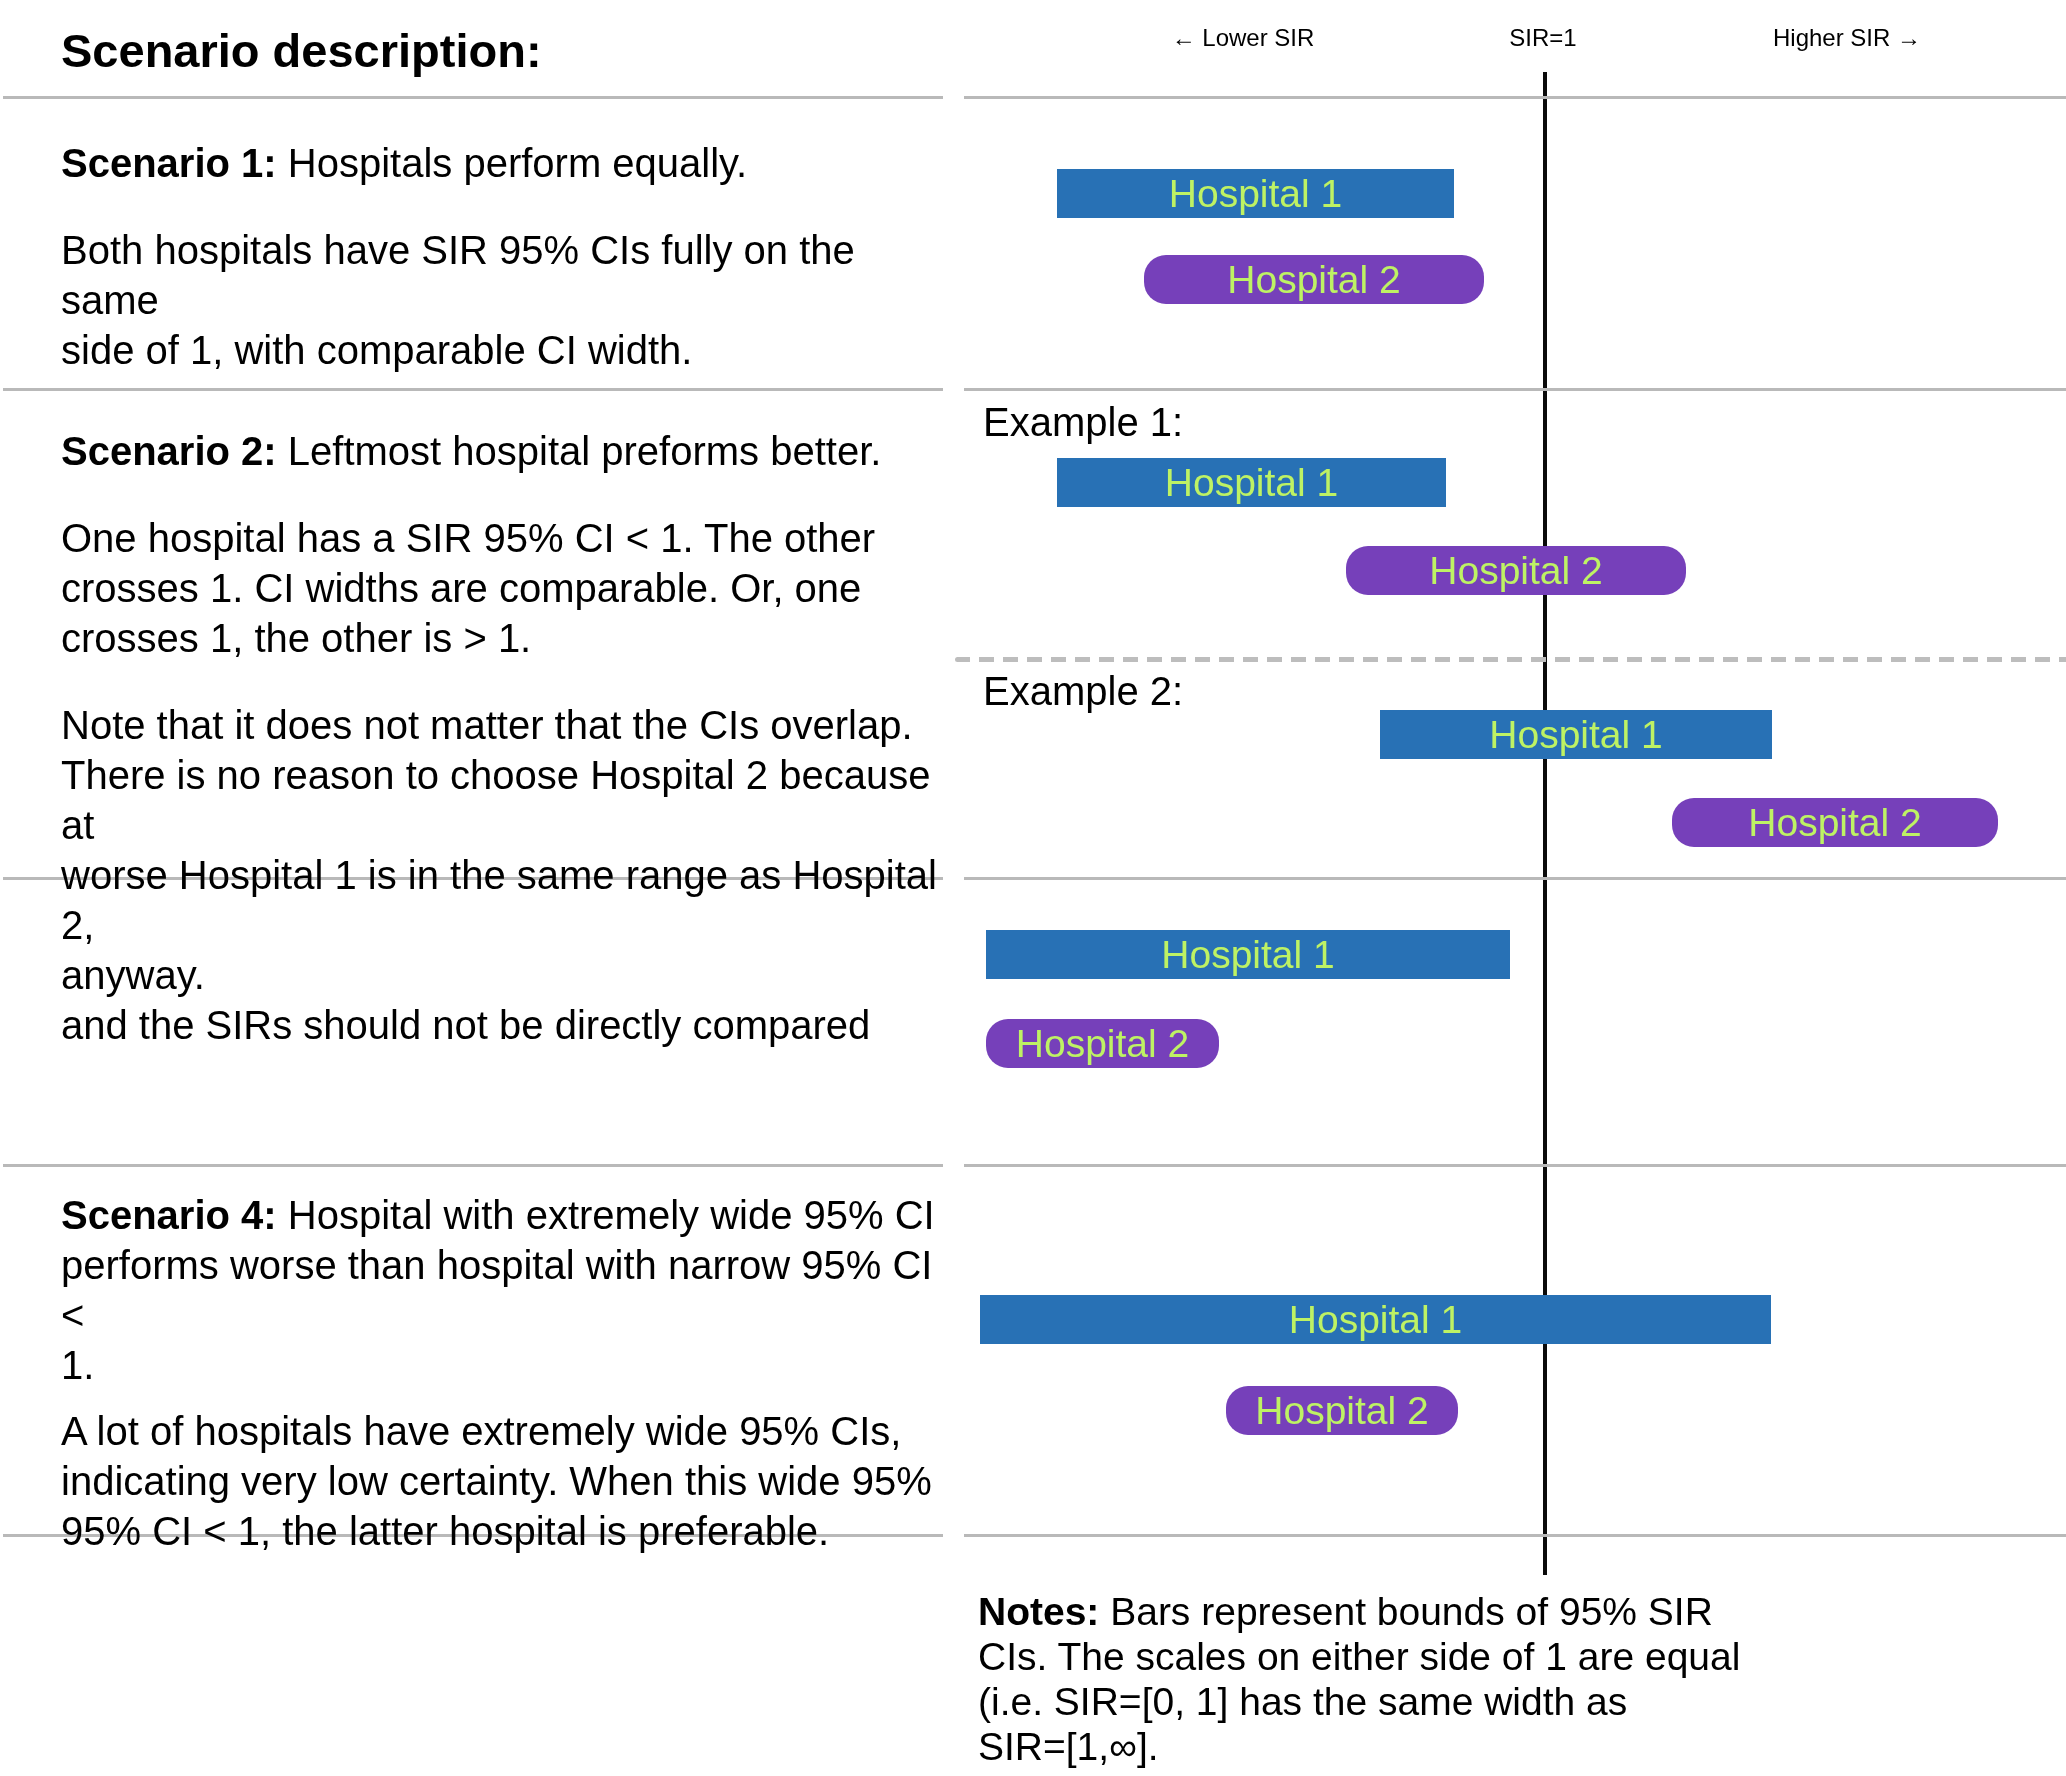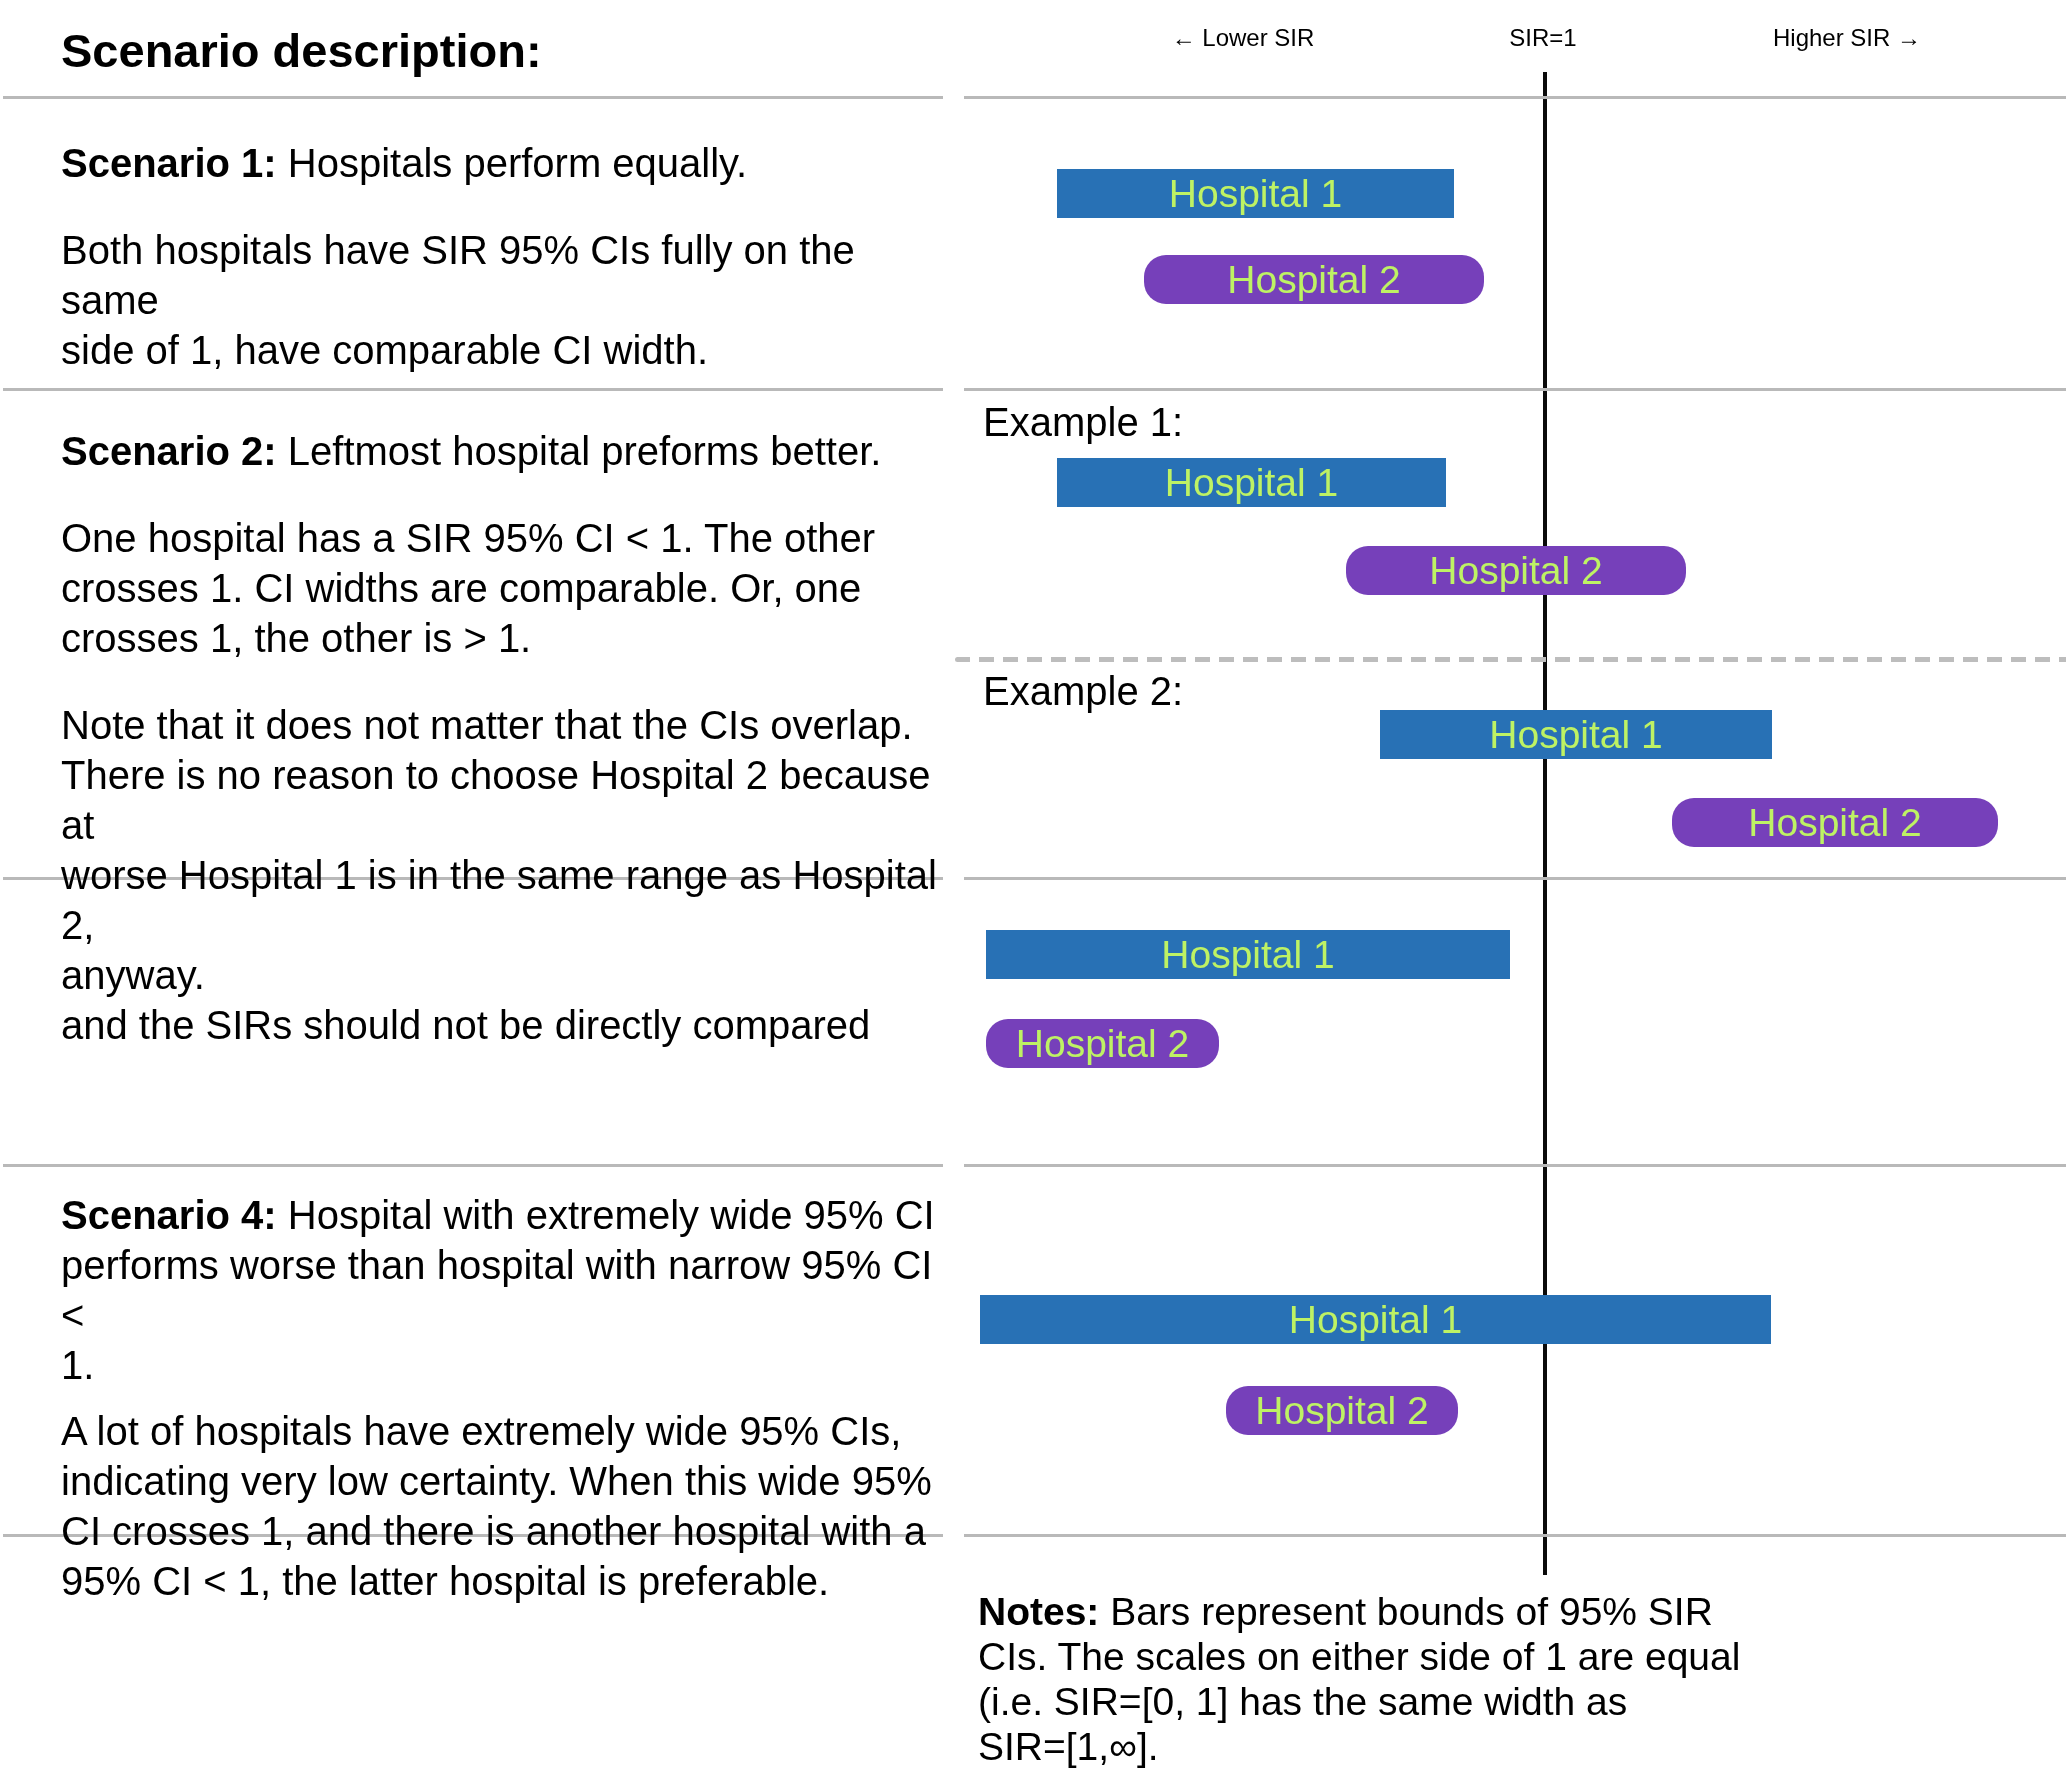--- a/index.html
+++ b/index.html
@@ -89,21 +89,21 @@
   <div class="sep sep-right" style="top:1164px"></div>
   <div class="sep sep-left" style="top:1534px"></div>
   <div class="sep sep-right" style="top:1534px"></div>
 
   <div class="dashed"></div>
 
   <div class="stext" style="top:138px">
     <div><span class="b">Scenario 1:</span><span> Hospitals perform equally.</span></div>
     <div class="para">
       <div>Both hospitals have SIR 95% CIs fully on the same</div>
-      <div>side of 1, have comparable CI width.</div>
+      <div>side of 1, with comparable CI width.</div>
     </div>
   </div>
 
   <div class="stext" style="top:426px">
     <div><span class="b">Scenario 2:</span><span> Leftmost hospital preforms better.</span></div>
     <div class="para">
       <div>One hospital has a SIR 95% CI &lt; 1. The other</div>
       <div>crosses 1. CI widths are comparable. Or, one</div>
       <div>crosses 1, the other is &gt; 1.</div>
     </div>
@@ -117,21 +117,20 @@
   </div>
 
 
   <div class="stext tight" style="top:1190px">
     <div><span class="b">Scenario 4:</span><span> Hospital with extremely wide 95% CI</span></div>
     <div>performs worse than hospital with narrow 95% CI &lt;</div>
     <div>1.</div>
     <div class="para">
       <div>A lot of hospitals have extremely wide 95% CIs,</div>
       <div>indicating very low certainty. When this wide 95%</div>
-      <div>CI crosses 1, and there is another hospital with a</div>
       <div>95% CI &lt; 1, the latter hospital is preferable.</div>
     </div>
   </div>
 
   <div class="bar bar-blue" style="left:1057px;top:169px;width:397px">
       <span>Hospital 1</span>
     </div>
   <div class="bar bar-purple" style="left:1144px;top:255px;width:340px">
       <span>Hospital 2</span>
     </div>

